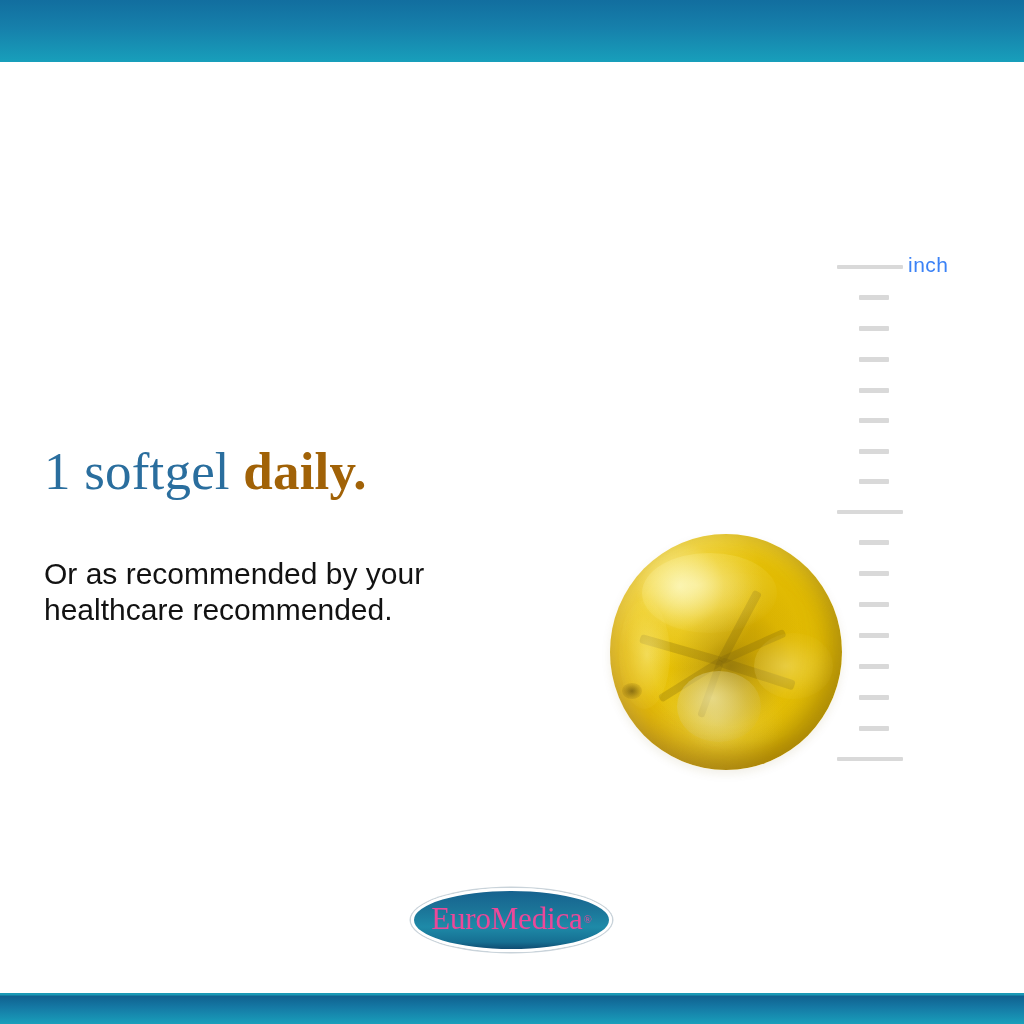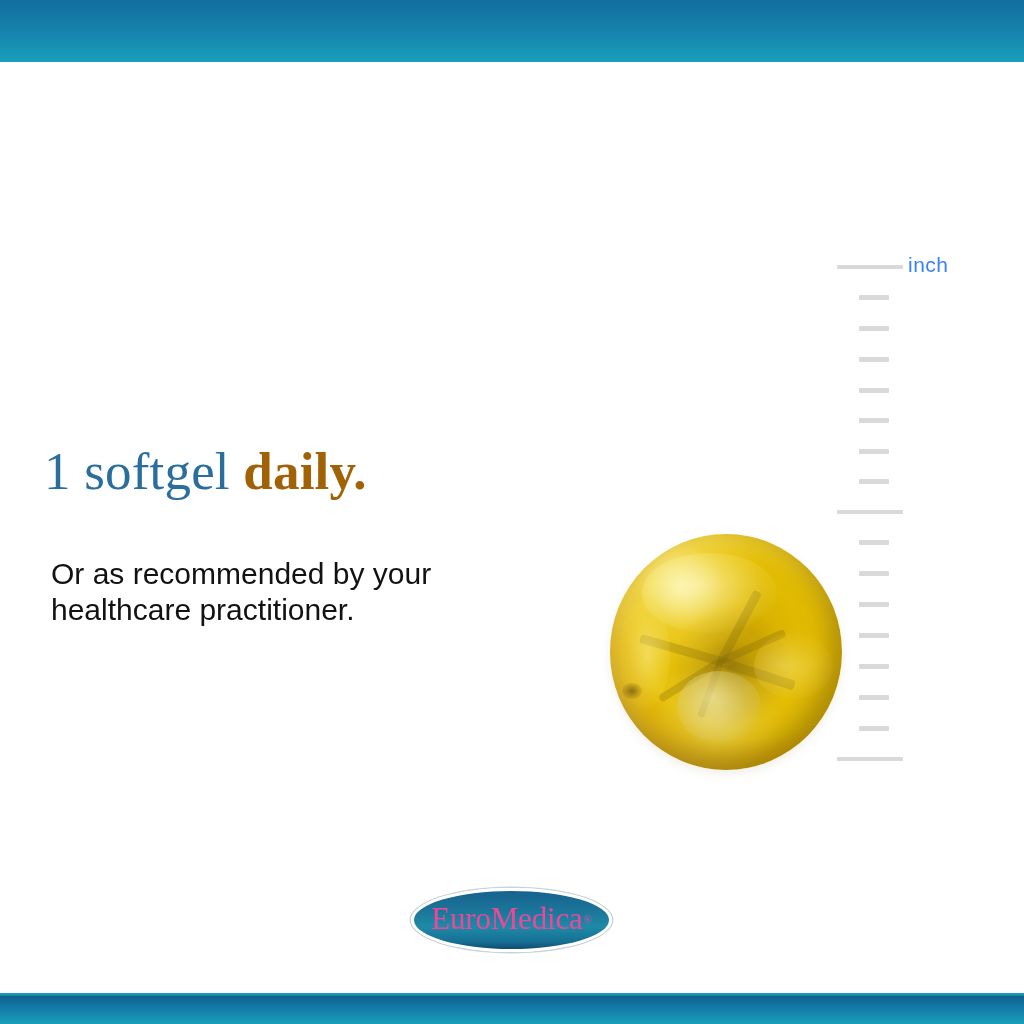--- a/index.html
+++ b/index.html
@@ -64,21 +64,21 @@
     position: absolute;
     left: 44px;
     top: 526px;
     width: 470px;
     font-family: "Liberation Sans", sans-serif;
     font-size: 30px;
     line-height: 36px;
     color: #121212;
     font-weight: 400;
   }
-  #subcopy .sub-line { display: block; white-space: nowrap; margin-left: 7px; }
+  #subcopy .sub-line { display: block; white-space: nowrap; }
 
   
   #ruler {
     position: absolute;
     left: 834px;
     top: 255px;
     width: 160px;
     height: 520px;
   }
   .tick {
@@ -227,21 +227,21 @@
 <div id="canvas">
 
   <div class="brand-bar" id="top-bar"></div>
 
   <h1 id="headline">
     <span class="hl-accent">1 softgel</span><span class="hl-strong"> daily.</span>
   </h1>
 
   <p id="subcopy">
     <span class="sub-line">Or as recommended by your</span>
-    <span class="sub-line">healthcare practitioner.</span>
+    <span class="sub-line">healthcare recommended.</span>
   </p>
 
   <div id="ruler">
     <div class="tick major" style="top:10px"></div>
     <div class="tick minor" style="top:40px"></div>
     <div class="tick minor" style="top:71px"></div>
     <div class="tick minor" style="top:102px"></div>
     <div class="tick minor" style="top:133px"></div>
     <div class="tick minor" style="top:163px"></div>
     <div class="tick minor" style="top:194px"></div>

